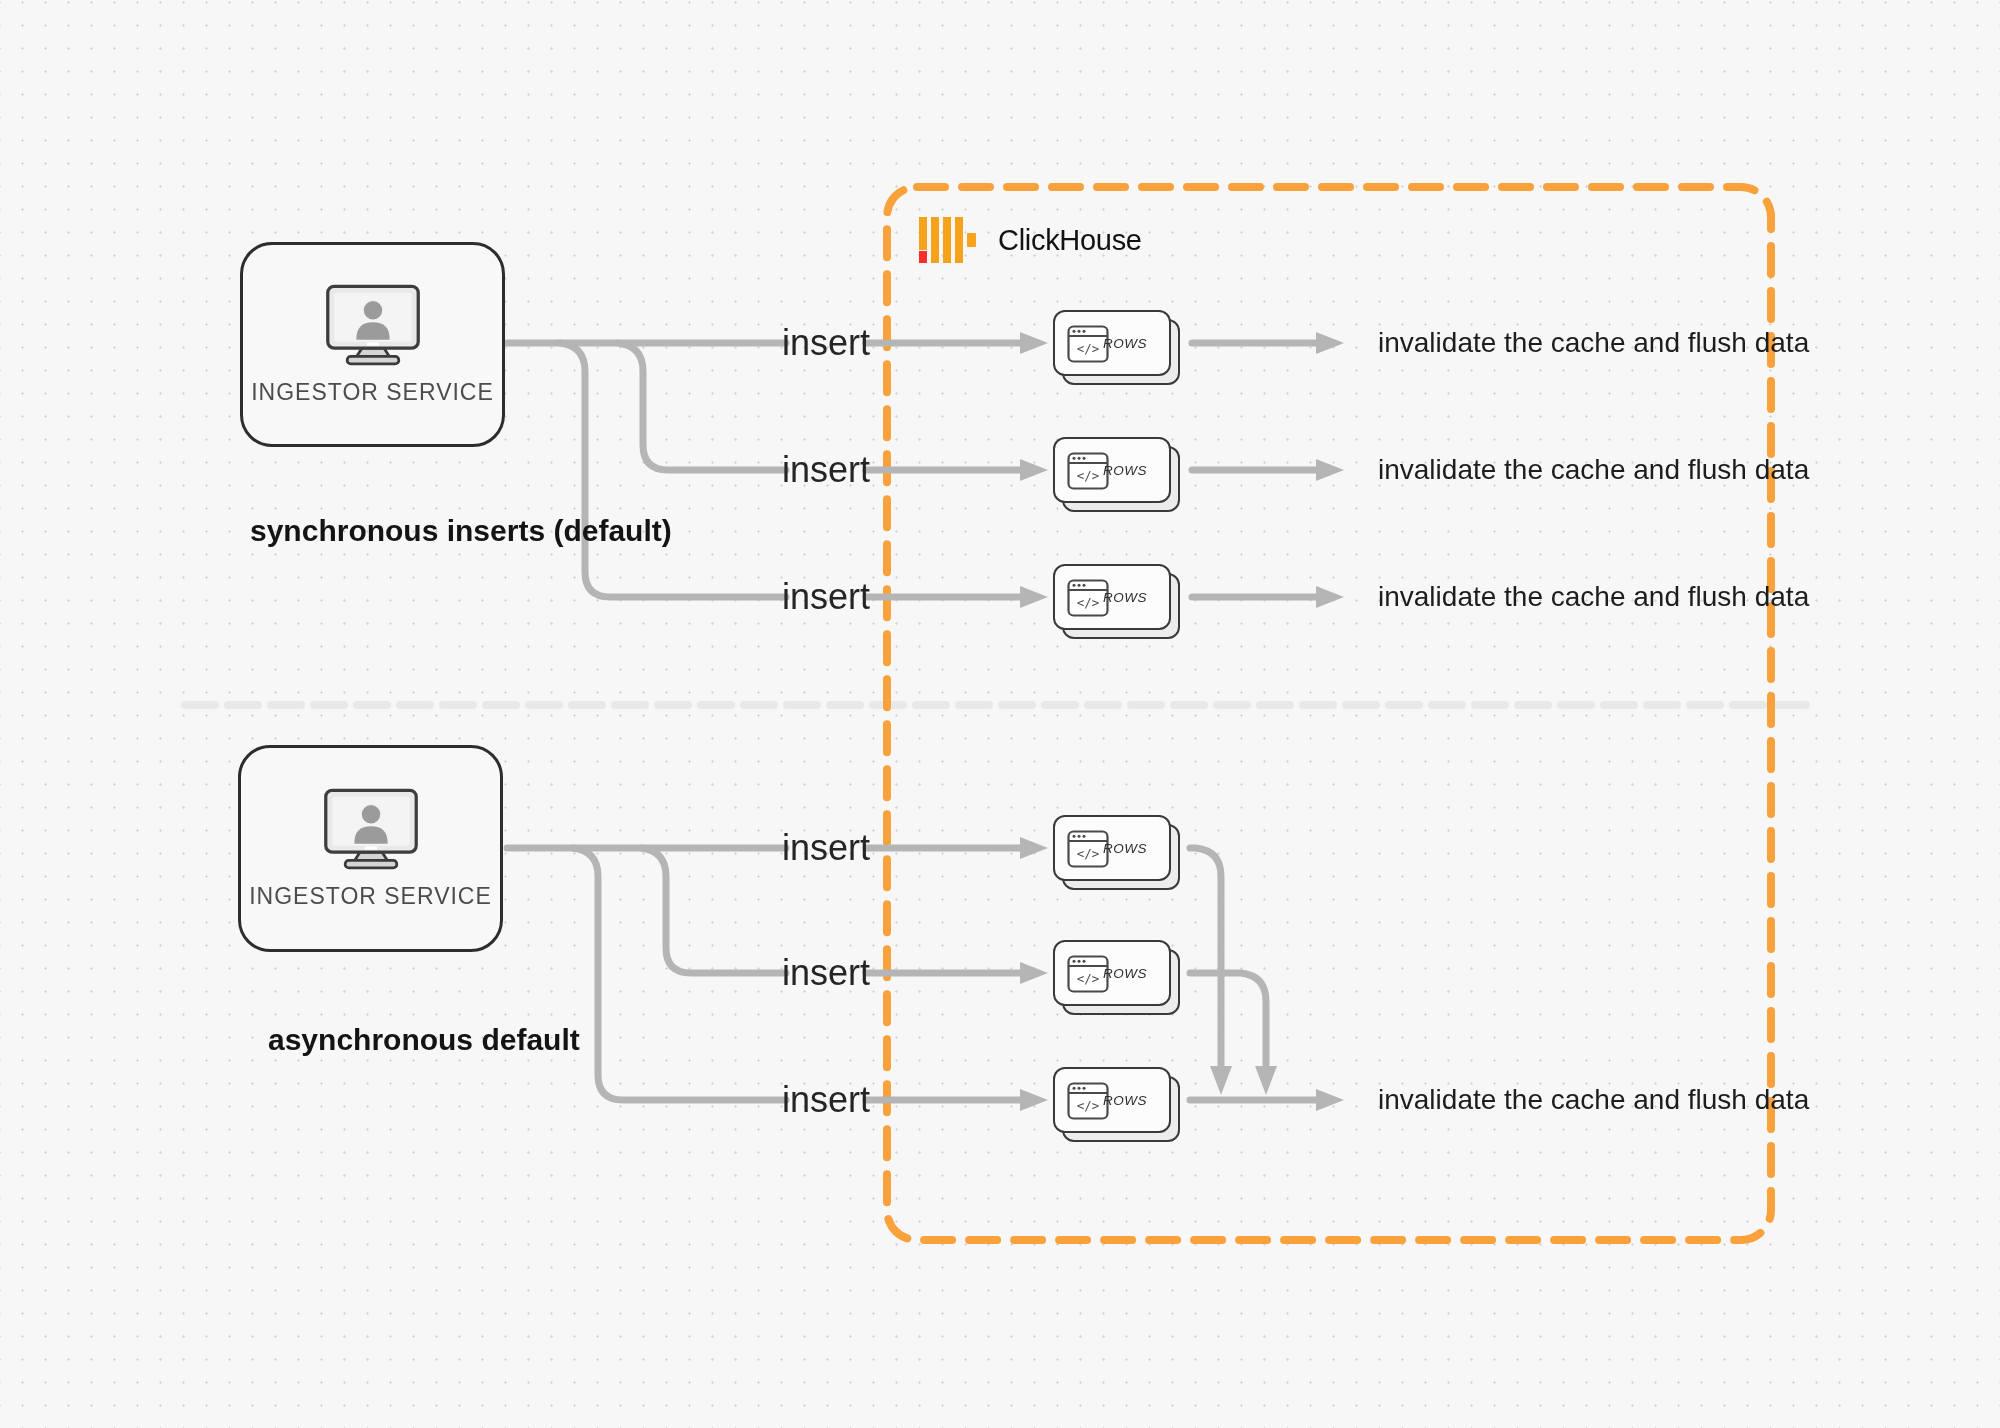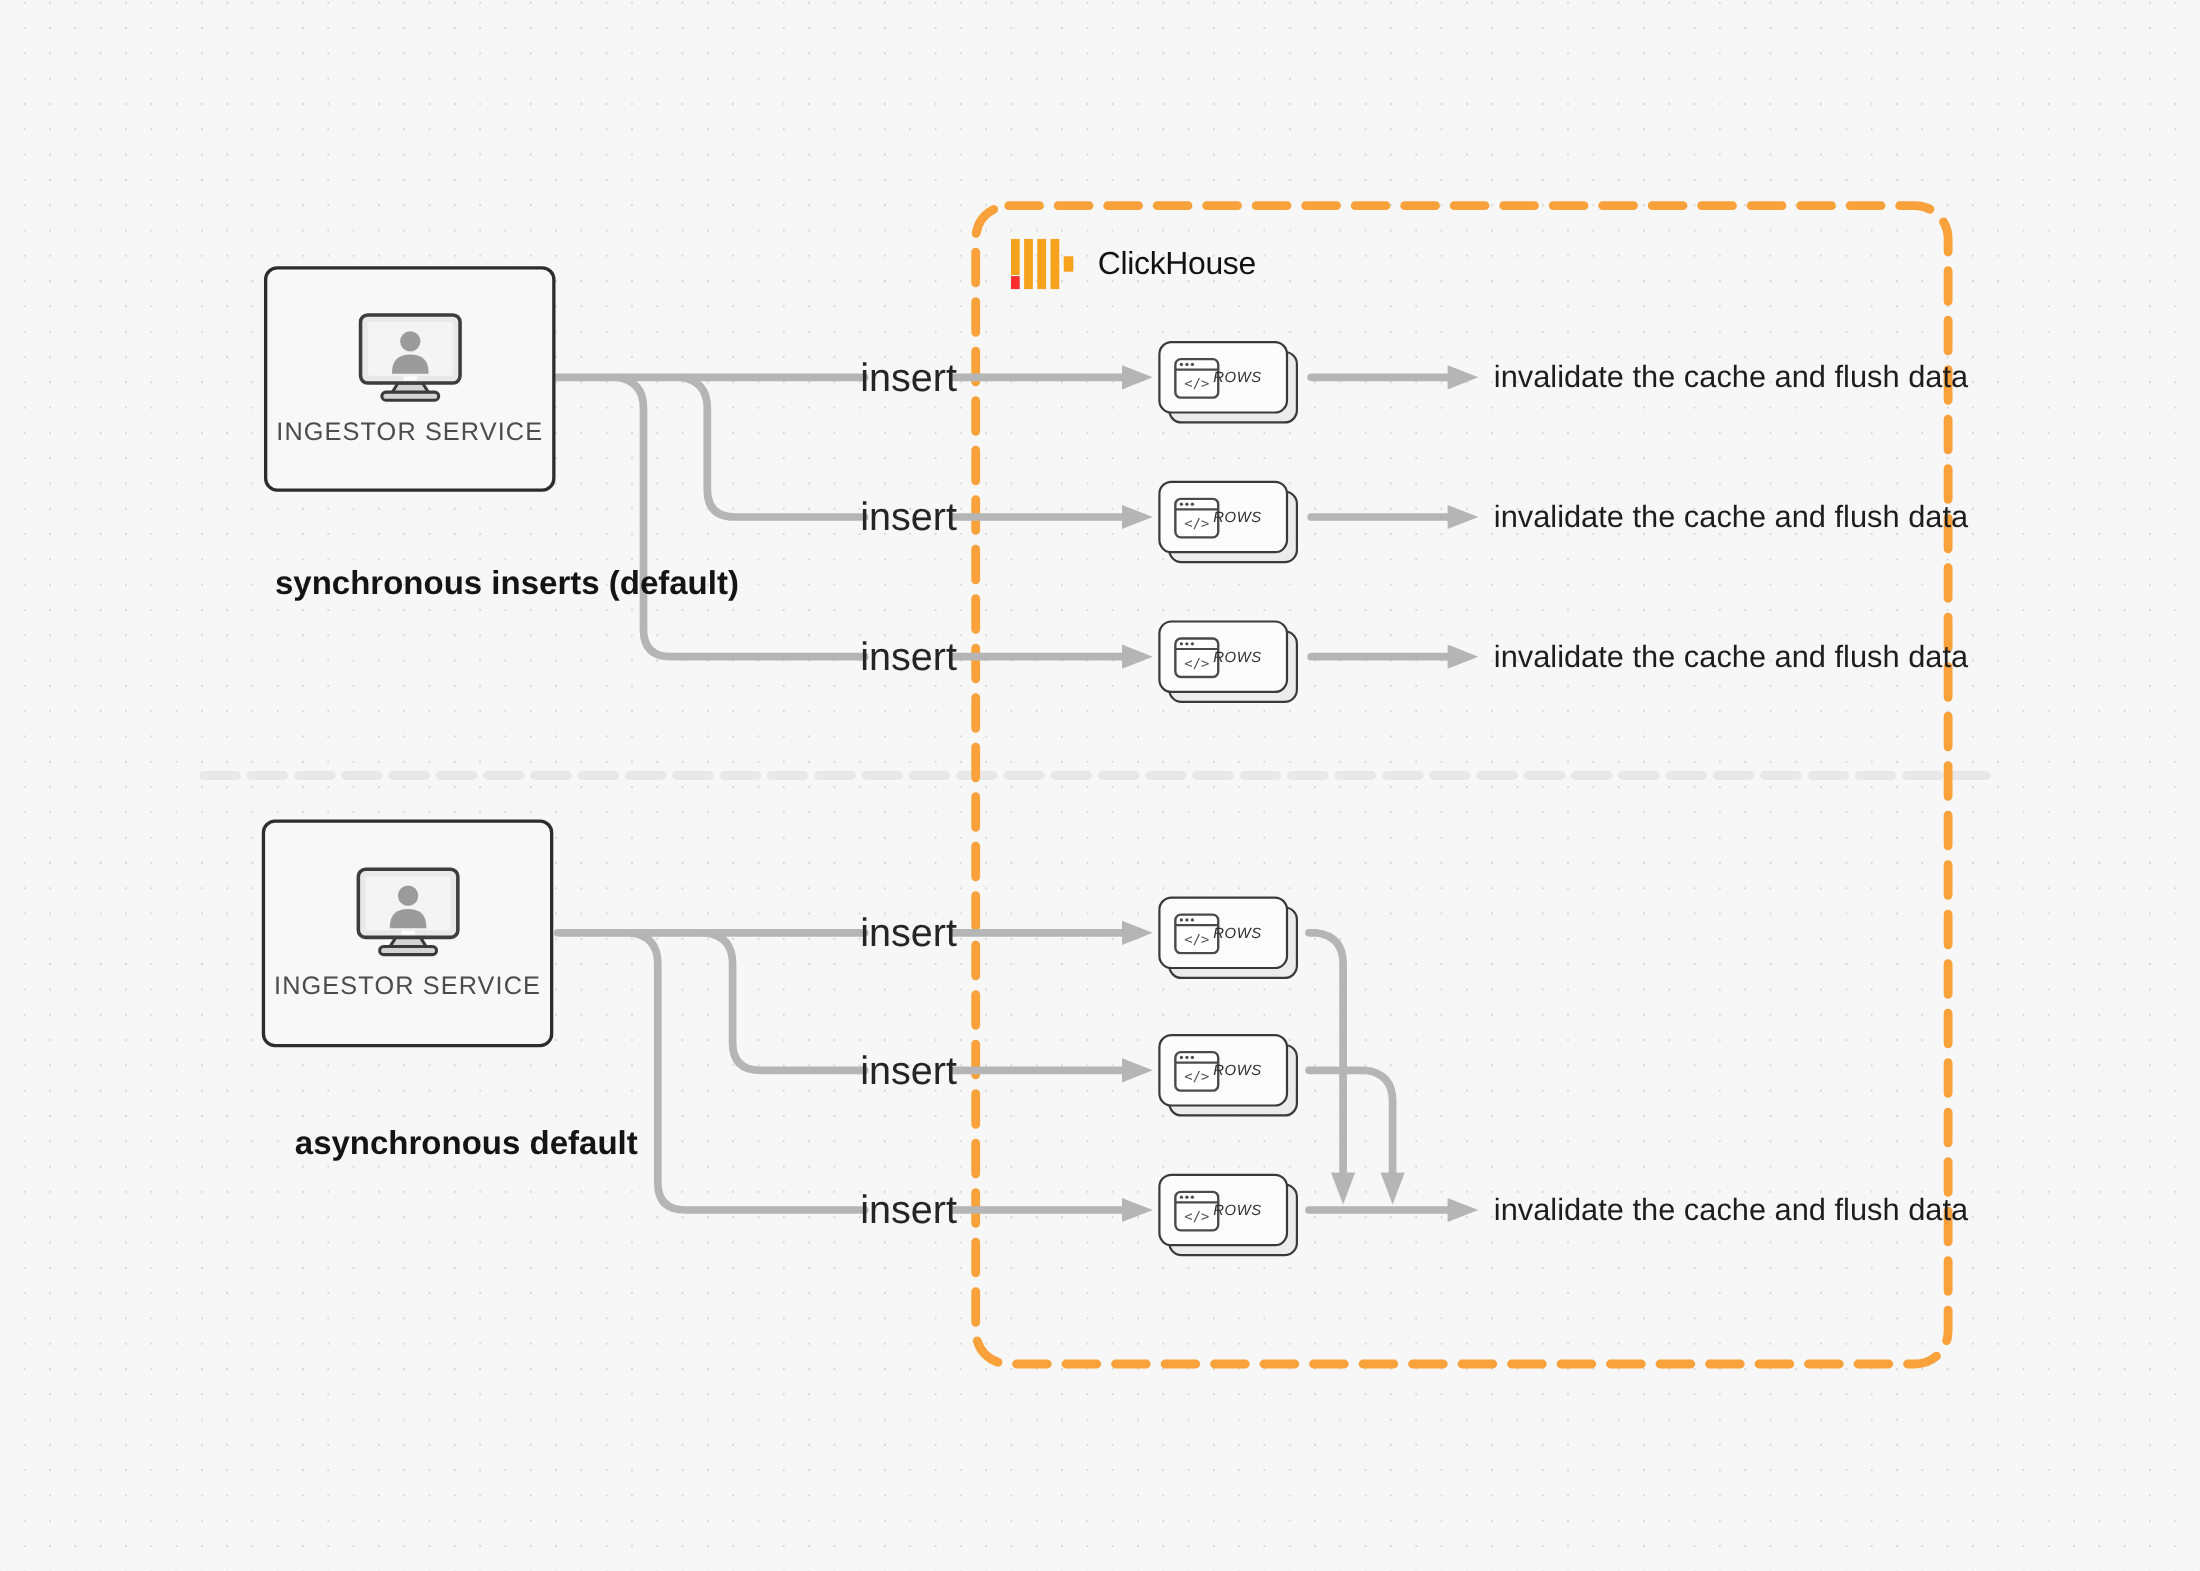--- a/index.html
+++ b/index.html
@@ -8,21 +8,21 @@
     font-family:"Liberation Sans",sans-serif;color:#1e1e1e;
     background-color:#f7f7f8;
     background-image:radial-gradient(circle,#d8d8da 1.3px,transparent 1.4px);
     background-size:23px 23px;background-position:11px 14px;
   }
   .wires{position:absolute;left:0;top:0;width:2000px;height:1428px;}
 
   
   .ingestor{
     position:absolute;width:265px;height:205px;border:3.5px solid #2d2d2d;
-    border-radius:12px;background:#f8f8f8;display:flex;flex-direction:column;
+    border-radius:32px;background:#f8f8f8;display:flex;flex-direction:column;
     align-items:center;justify-content:center;gap:10px;box-sizing:border-box;
   }
   .ingestor .mon{width:96px;height:86px;}
   .ingestor .svc-label{font-size:23px;letter-spacing:1px;color:#4c4c4c;}
 
   .caption{position:absolute;font-size:30px;font-weight:700;color:#141414;white-space:nowrap;margin-left:20px;}
 
   
   .ch-logo{position:absolute;left:919px;top:217px;display:flex;align-items:center;gap:22px;}
   .ch-logo .ch-label{font-size:29px;font-weight:500;color:#121212;letter-spacing:-0.3px;}
@@ -32,21 +32,21 @@
   .rows-icon .card{position:absolute;width:118px;height:66px;border:2.5px solid #3a3a3a;
     border-radius:12px;box-sizing:border-box;}
   .rows-icon .back{left:9px;top:9px;background:#ececec;}
   .rows-icon .front{left:0;top:0;background:#fcfcfc;}
   .rows-icon .winicon{position:absolute;left:12px;top:13px;}
   .rows-icon .rows-label{
     position:absolute;left:44px;top:50%;width:52px;transform:translateY(-50%);
     font-size:13.5px;font-style:italic;letter-spacing:0.5px;color:#2e2e2e;text-align:center;}
 
   .insert{position:absolute;transform:translate(-50%,-50%);font-size:36px;color:#252525;white-space:nowrap;}
-  .outcome{position:absolute;transform:translateY(-50%);font-size:28px;color:#1d1d1d;white-space:nowrap;}
+  .outcome{position:absolute;transform:translateY(-50%);font-size:28px;color:#1d1d1d;white-space:nowrap;margin-left:20px;}
 </style>
 </head>
 <body>
 
 <div class="canvas">
 
   <svg class="wires" viewBox="0 0 2000 1428" xmlns="http://www.w3.org/2000/svg">
 
     <path d="M185 705 H1817" stroke="#E8E8E8" stroke-width="8" stroke-linecap="round" stroke-dasharray="30 13" fill="none"></path>
 

